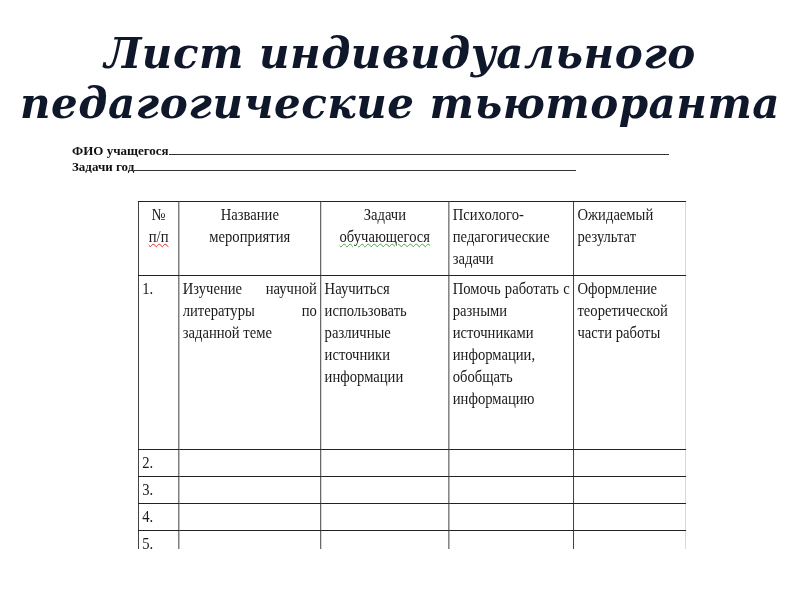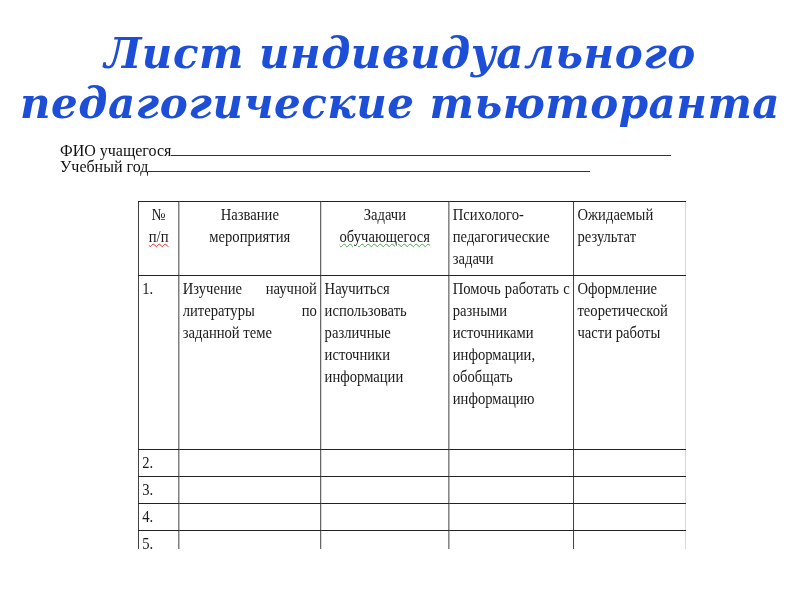--- a/index.html
+++ b/index.html
@@ -1,20 +1,20 @@
 <!DOCTYPE html>
 <html><head>
 <meta charset="utf-8">
 <style>
   html, body { margin:0; padding:0; }
   body { width:800px; height:600px; background:#ffffff; position:relative; overflow:hidden; font-family:"Liberation Serif", serif; color:#111; }
-  .title { position:absolute; left:0; width:800px; text-align:center; font-family:"DejaVu Serif", serif; font-style:italic; font-weight:bold; font-size:42px; line-height:52px; color:#1d4ed8; letter-spacing:0.5px; }
+  .title { position:absolute; left:0; width:800px; text-align:center; font-family:"DejaVu Serif", serif; font-style:italic; font-weight:bold; font-size:42px; line-height:52px; color:#0f172a; letter-spacing:0.5px; }
   .t1 { top:28px; }
   .t2 { top:78px; }
-  .field { position:absolute; left:60px; font-family:"Liberation Serif", serif; font-size:16px; line-height:15px; color:#111; white-space:nowrap; }
+  .field { position:absolute; left:72px; font-family:"Liberation Serif", serif; font-size:13px; line-height:15px; color:#111; white-space:nowrap;font-weight:bold; }
   .field .line { display:inline-block; border-bottom:1px solid #333; height:11px; vertical-align:baseline; }
   .f1 { top:143px; }
   .f2 { top:159px; }
   .tbl-wrap { position:absolute; left:138px; top:201px; width:548px; height:348px; overflow:hidden; }
   table { border-collapse:collapse; table-layout:fixed; width:548px; font-family:"Liberation Serif", serif; font-size:17px; line-height:22px; color:#1a1a1a; transform:scaleX(0.86); transform-origin:left top; width:637px; }
   td { border:1.5px solid #222; vertical-align:top; padding:2px 4px; }
   td.h { text-align:center; }
   td.h.left { text-align:left; }
   .just { text-align:justify; text-align-last:left; }
   .wavy-red { text-decoration:underline wavy #d33; text-decoration-thickness:1px; }
@@ -23,21 +23,21 @@
 </head>
 <body>
 
 <div class="title t1">Лист индивидуального</div>
 <div class="title t2">педагогические тьюторанта</div>
 
 <div class="field f1">
   <span>ФИО учащегося</span><span class="line" style="width:500px"></span>
 </div>
 <div class="field f2">
-  <span>Учебный год</span><span class="line" style="width:442px"></span>
+  <span>Задачи год</span><span class="line" style="width:442px"></span>
 </div>
 
 <div class="tbl-wrap">
 <table>
   <colgroup>
     <col style="width:47px">
     <col style="width:165px">
     <col style="width:149px">
     <col style="width:145px">
     <col style="width:131px">

